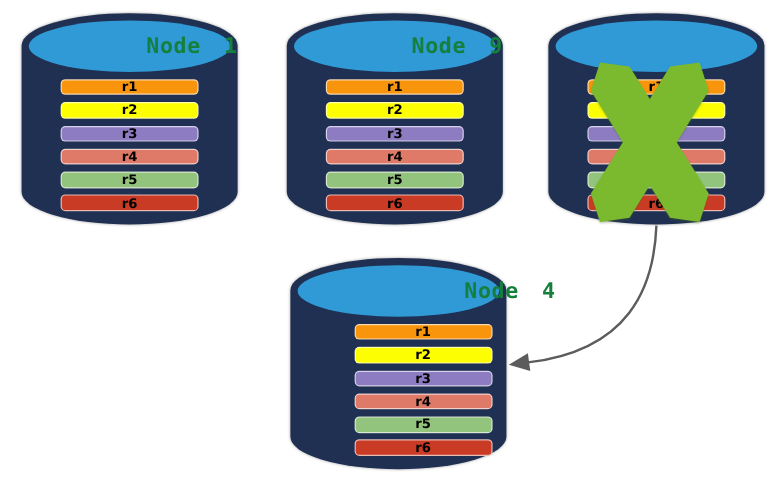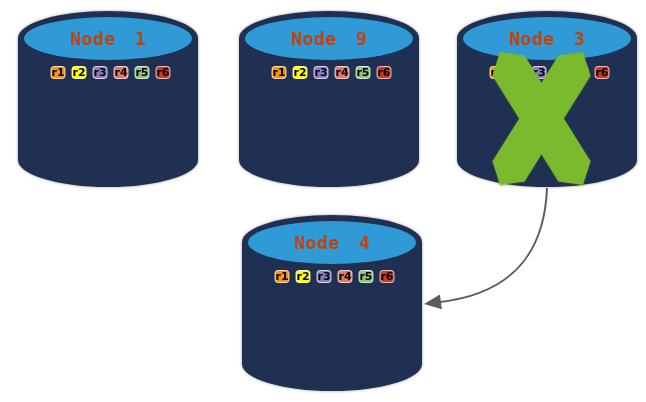--- a/index.html
+++ b/index.html
@@ -7,40 +7,40 @@
     position:relative;
     width:646px;height:402px;
     background:#ffffff;
     font-family:"DejaVu Sans", sans-serif;
     overflow:hidden;
   }
   .node{position:absolute;width:180px;height:176px;}
   .node-1{left:18px;top:11px;}
   .node-2{left:239px;top:11px;}
   .node-3{left:457px;top:11px;}
-  .node-4{left:242px;top:215px;}
+  .node-4{left:242px;top:215px;padding-left:41px;}
   .cyl{
     position:absolute;left:0;top:0;width:180px;height:176px;
     overflow:visible;
     filter:drop-shadow(0 0 1.5px rgba(110,110,110,0.65));
   }
   .cyl-body{fill:var(--cylinder-body,#1F3052);}
   .cyl-top{fill:var(--cylinder-top,#2F9AD6);}
   .node-title{
     position:absolute;left:0;top:14px;width:100%;height:28px;
-    line-height:28px;text-align:center;
-    color:#c2410c;
+    line-height:28px;text-align:right;
+    color:#15803d;
     font-family:"DejaVu Sans Mono", monospace;
     font-weight:bold;font-size:18px;
     letter-spacing:0.5px;word-spacing:8px;
   }
   .bars{
     position:absolute;top:55px;left:50%;transform:translateX(-50%);
     width:115px;
-    display:flex;flex-direction:row;gap:5.9px;
+    display:flex;flex-direction:column;gap:5.9px;
   }
   .bar{
     height:13.4px;box-sizing:border-box;
     border:1px solid rgba(255,255,255,0.65);
     border-radius:4px;
     display:flex;align-items:center;justify-content:center;
     font-size:11px;font-weight:bold;color:#000000;
     line-height:11px;
   }
   .fail-x{
@@ -115,21 +115,20 @@
           <span>r6</span>
         </div>
       </div>
   </div>
 
   <div class="node node-3">
     <svg class="cyl" viewBox="0 0 180 176" aria-hidden="true">
       <path class="cyl-body" d="M0,27 A90,27 0 0 1 180,27 L180,149 A90,27 0 0 1 0,149 Z"></path>
       <ellipse class="cyl-top" cx="90" cy="27.5" rx="84" ry="21.5"></ellipse>
     </svg>
-    <div class="node-title">Node 3</div>
     <div class="bars">
         <div class="bar" style="background: rgb(248, 149, 12);">
           <span>r1</span>
         </div>
         <div class="bar" style="background: rgb(254, 254, 2);">
           <span>r2</span>
         </div>
         <div class="bar" style="background: rgb(141, 124, 194);">
           <span>r3</span>
         </div>

